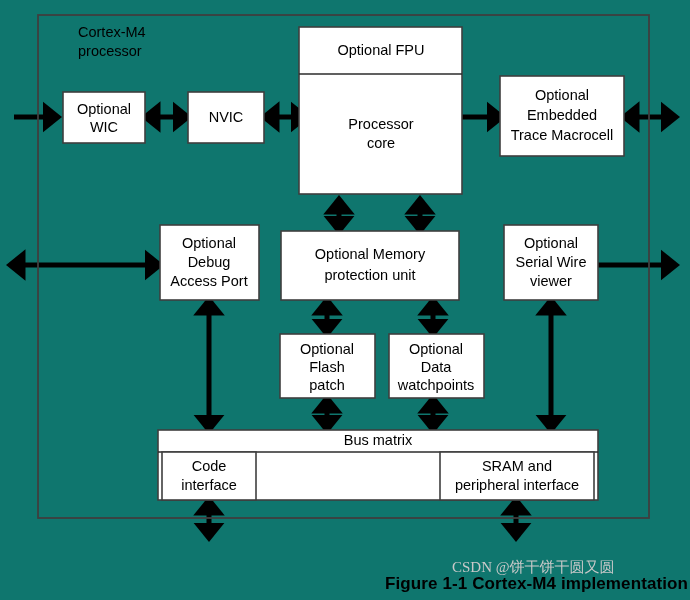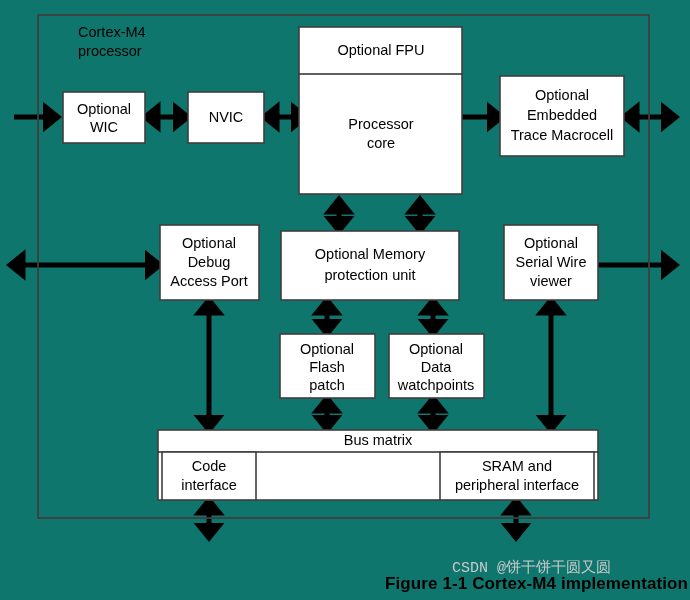--- a/index.html
+++ b/index.html
@@ -62,21 +62,21 @@
     font-size: 17px;
     font-weight: bold;
     color: #000000;
     white-space: nowrap;
     letter-spacing: 0.1px;
   }
   .watermark {
     position: absolute;
     left: 452px;
     top: 558px;
-    font-family: Liberation Mono, monospace;
+    font-family: Liberation Serif, serif;
     font-size: 15px;
     color: #c9c9c9;
     white-space: nowrap;
     pointer-events: none;
     text-align: right;
   }
 </style>
 </head>
 <body>
 

